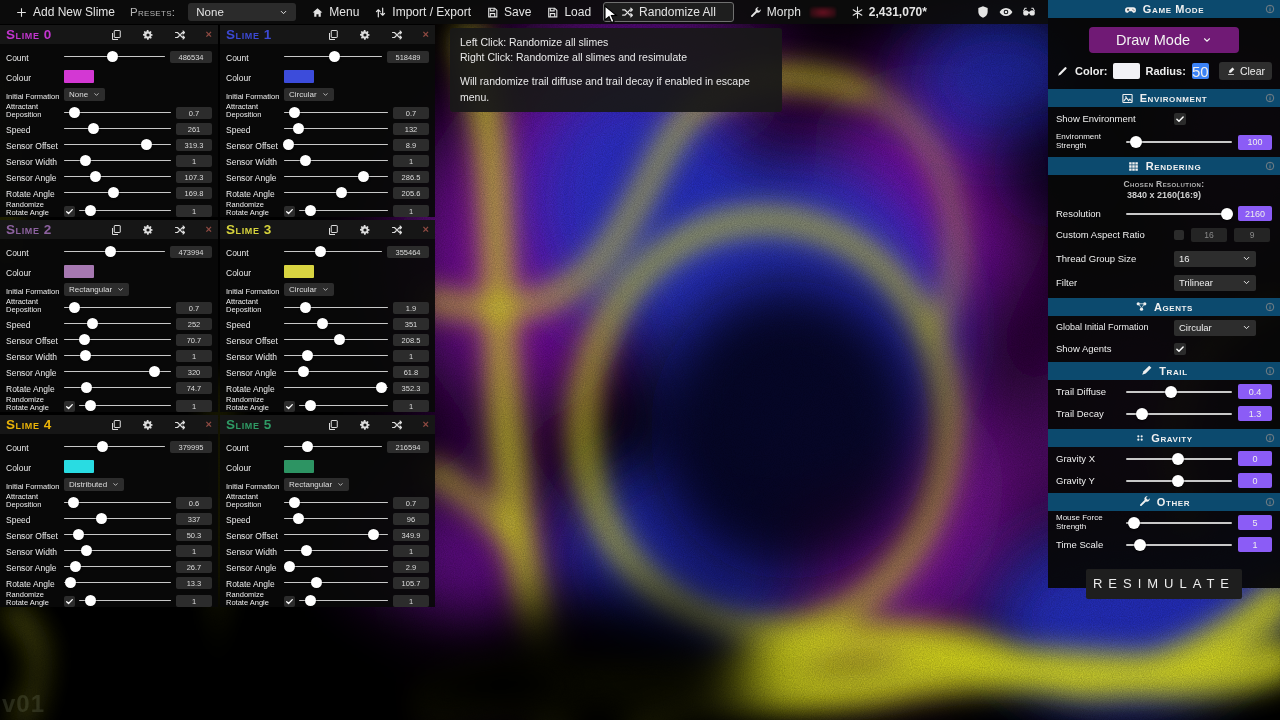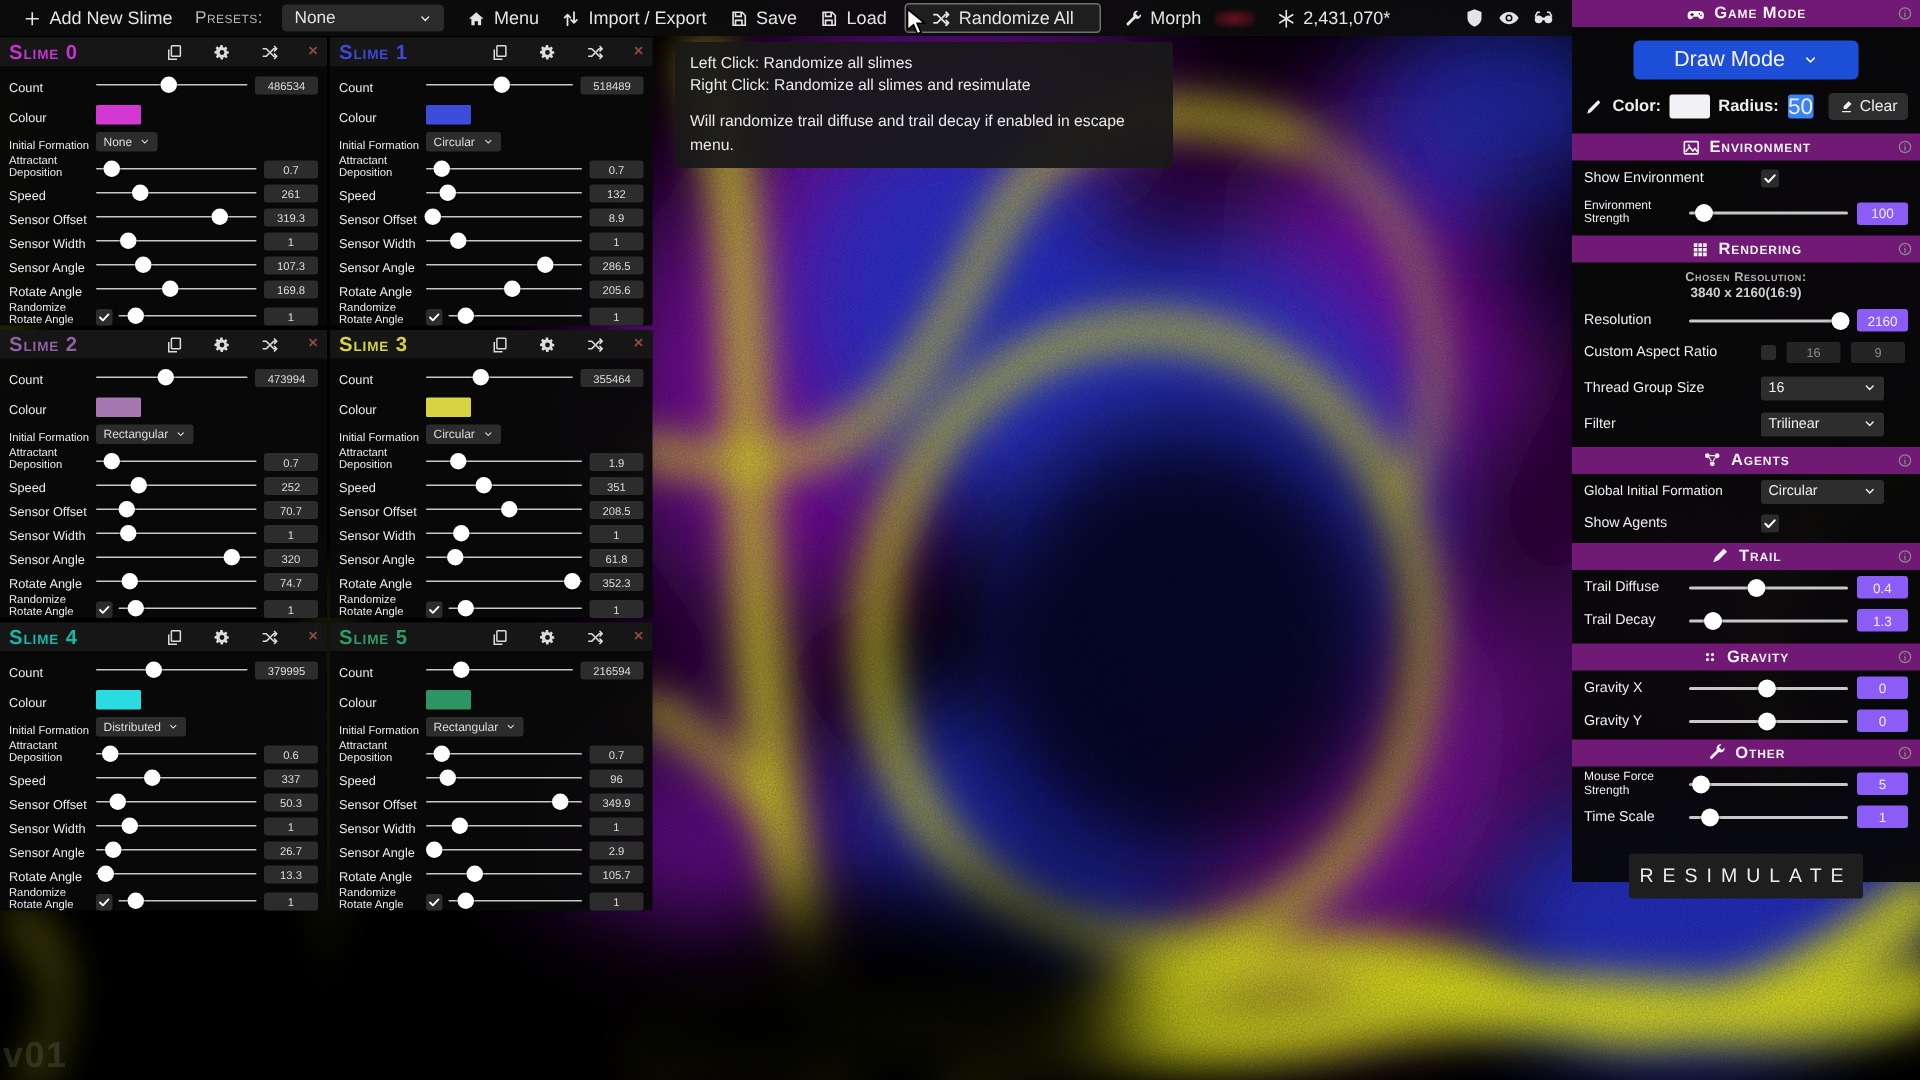--- a/index.html
+++ b/index.html
@@ -46,24 +46,24 @@
   .pval{flex:0 0 36px;height:12px;background:#2c2c2c;border-radius:2px;display:flex;align-items:center;
         justify-content:center;font-size:7.5px;color:#dcdcdc}
   .pval.wide{flex-basis:42px}
   .pswatch{width:30px;height:13px;border-radius:1px}
   .pdrop{background:#2c2c2c;border-radius:2px;height:13px;padding:0 5px;display:flex;align-items:center;
          gap:5px;font-size:8px;color:#ddd}
   .pcheck{width:11px;height:11px;background:#2c2c2c;border-radius:2px;color:#fff;display:flex;
           align-items:center;justify-content:center;margin-right:4px;flex:0 0 auto}
   
   .rpanel{position:absolute;right:0;top:0;width:232px;height:588px;background:rgba(7,7,7,.95);z-index:25}
-  .rheader{height:18px;background:#701a75;display:flex;align-items:center;justify-content:center;gap:6px;
+  .rheader{height:18px;background:#0c4a6e;display:flex;align-items:center;justify-content:center;gap:6px;
            font-variant:small-caps;font-weight:700;font-size:11px;letter-spacing:.6px;position:relative;color:#f0f0f0}
   .rinfo{position:absolute;right:5px;top:4px;width:10px;height:10px;color:#8a8a8a}
-  .drawmode{margin:9px auto 9px;width:150px;height:26px;background:#1d4ed8;border-radius:4px;display:flex;
+  .drawmode{margin:9px auto 9px;width:150px;height:26px;background:#701a75;border-radius:4px;display:flex;
             align-items:center;justify-content:center;gap:12px;font-size:14.5px;color:#f2f2f2}
   .colorrow{display:flex;align-items:center;padding:0 8px 9px;gap:6px;font-size:11px;font-weight:700}
   .cswatch{width:46px;height:16px;background:#f2f2f6;border-radius:2px}
   .radval{width:30px;height:16px;background:#3b82f6;border-radius:2px;display:flex;align-items:center;
           justify-content:center;font-size:15px;font-weight:400}
   .clearbtn{background:#2e2e2e;border-radius:3px;height:18px;padding:0 7px;display:flex;align-items:center;
             gap:4px;font-size:10.5px;font-weight:400;margin-left:4px}
   .rrow{display:flex;align-items:center;padding:0 8px;height:20px;margin-top:3px;font-size:9.5px}
   .rlabel{flex:0 0 118px;line-height:1.1}
   .rlabel-s{flex:0 0 70px;line-height:1.1}
@@ -220,21 +220,21 @@
       </span>
     <span>Morph</span>
   </div>
   <div class="morph-ind"></div>
   <div class="tb-item">
     <span class="ic ic13">
         <svg viewBox="0 0 24 24" fill="none" stroke="currentColor" stroke-width="2" stroke-linecap="round">
           <path d="M12 2v20M4 7l16 10M20 7L4 17"></path>
         </svg>
       </span>
-    <span style="font-weight:400">2,431,070*</span>
+    <span style="font-weight:700">2,431,070*</span>
   </div>
   <div class="tb-right">
     <span class="ic ic14">
         <svg viewBox="0 0 24 24" fill="currentColor">
           <path d="M12 2l8 3v7c0 4.5-3.2 8-8 10-4.8-2-8-5.5-8-10V5z"></path>
         </svg>
       </span>
     <span class="ic ic14">
         <svg viewBox="0 0 24 24" fill="currentColor">
           <path fill-rule="evenodd" d="M12 5C6.5 5 2.6 8.8 1 12c1.6 3.2 5.5 7 11 7s9.4-3.8 11-7c-1.6-3.2-5.5-7-11-7zm0 11a4 4 0 110-8 4 4 0 010 8z"></path>
@@ -692,21 +692,21 @@
         </span>
         <span class="pslider" style="--pos:13%">
           <span class="ptrack"></span>
           <span class="pknob"></span>
         </span>
         <span class="pval">1</span>
       </div>
     </section>
     <section class="panel" style="left:0px;top:415px;width:218px;height:192px">
       <div class="phead">
-        <span class="ptitle" style="color:#14b8a6">Slime 4</span>
+        <span class="ptitle" style="color:#eab308">Slime 4</span>
         <span class="ic pic">
           <svg viewBox="0 0 24 24" fill="none" stroke="currentColor" stroke-width="2">
             <rect x="8.5" y="3" width="12" height="14" rx="1"></rect>
             <path d="M5 8v13h11"></path>
           </svg>
         </span>
         <span class="ic pic">
           <svg viewBox="0 0 24 24" fill="currentColor">
             <path fill-rule="evenodd" d="M21 13.5v-3l-2.6-.5a6.7 6.7 0 00-.7-1.6l1.5-2.2-2.1-2.1-2.2 1.5c-.5-.3-1-.5-1.6-.7L12.8 2h-3l-.5 2.6c-.6.2-1.1.4-1.6.7L5.5 3.8 3.4 5.9l1.5 2.2c-.3.5-.5 1-.7 1.6L2 10.2v3l2.6.5c.2.6.4 1.1.7 1.6l-1.5 2.2 2.1 2.1 2.2-1.5c.5.3 1 .5 1.6.7l.5 2.6h3l.5-2.6c.6-.2 1.1-.4 1.6-.7l2.2 1.5 2.1-2.1-1.5-2.2c.3-.5.5-1 .7-1.6zM12 8.8a3.2 3.2 0 110 6.4 3.2 3.2 0 010-6.4z"></path>
           </svg>

